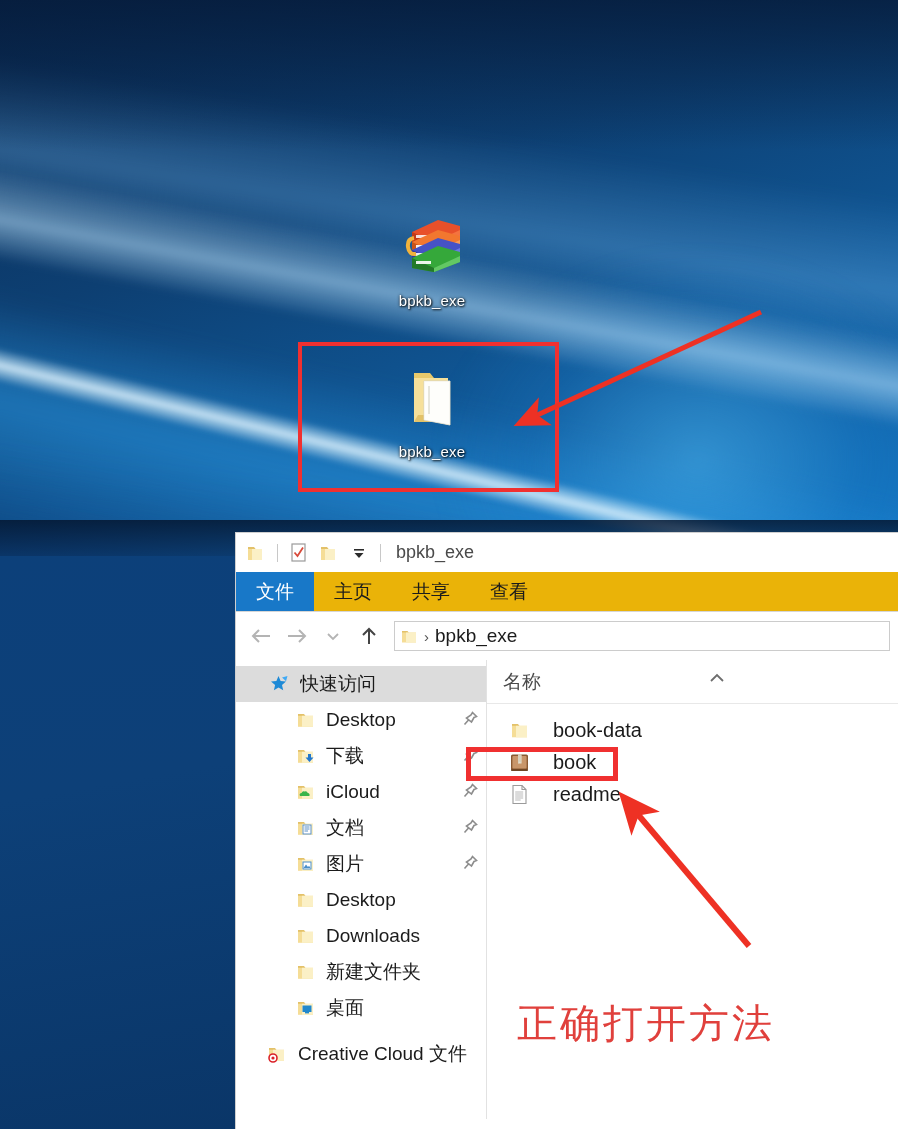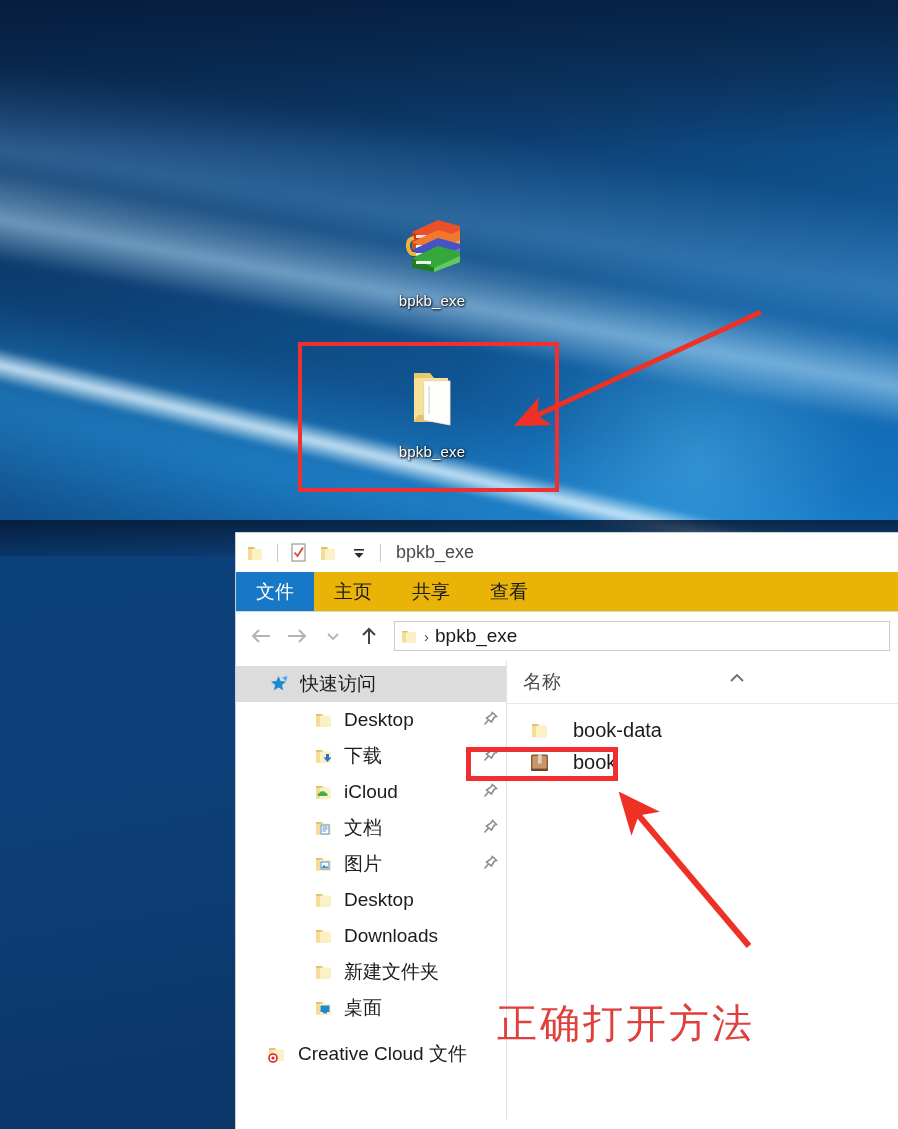--- a/index.html
+++ b/index.html
@@ -94,43 +94,43 @@
   .nav-btn { width: 34px; height: 34px; display:flex; align-items:center; justify-content:center; }
   #addressbar {
     flex: 1; height: 30px; margin-left: 6px; border: 1px solid #cccccc; background: #fff;
     display: flex; align-items: center; padding: 0 6px; gap: 6px;
   }
   #addressbar .crumb { font-size: 19px; color: #1b1b1b; }
   #addressbar .sep { font-size: 15px; color: #555; }
 
   
   #win-body { display: flex; height: 459px; }
-  #sidebar { width: 271px; height: 100%; background: #fff; border-right: 1px solid #e2e2e2;
+  #sidebar { width: 251px; height: 100%; background: #fff; border-right: 1px solid #e2e2e2;
              padding-top: 6px; overflow: hidden; }
   .side-row { height: 36px; display: flex; align-items: center; padding-right: 8px; position: relative; }
   .side-row.header { background: #dcdcdc; padding-left: 32px; }
-  .side-row.lvl1 { padding-left: 76px; }
+  .side-row.lvl1 { padding-left: 58px; }
   .side-row.lvl0 { padding-left: 30px; }
   .side-row .s-ico { width: 24px; height: 22px; margin-right: 8px; flex: none;
                      display:flex; align-items:center; justify-content:center; }
   .side-row .s-label { font-size: 19px; color: #1b1b1b; white-space: nowrap; overflow: hidden; }
   .side-row .pin { position: absolute; right: 8px; top: 9px; }
 
   #filepane { flex: 1; background: #fff; position: relative; }
   #col-header { height: 44px; display: flex; align-items: center; padding-left: 16px;
                 border-bottom: 1px solid #e8e8e8; position: relative; }
   #col-header .col-name { font-size: 19px; color: #4a4a4a; }
   #sort-chevron { position: absolute; left: 221px; top: 10px; }
   .file-row { height: 32px; display: flex; align-items: center; padding-left: 22px; gap: 22px; }
   .file-row .f-ico { width: 22px; height: 24px; flex: none; display:flex; align-items:center; justify-content:center; }
   .file-row .f-label { font-size: 20px; color: #1b1b1b; }
 
   
   #anno-text {
-    position: absolute; left: 497px; top: 996px;
+    position: absolute; left: 517px; top: 996px;
     font-size: 40px; color: #e0403c; letter-spacing: 3px;
     font-family: "DejaVu Serif", "Liberation Serif", serif;
     white-space: nowrap;
   }
 </style>
 </head>
 <body>
 
 <div id="root">
 
@@ -460,20 +460,30 @@
               <rect x="2" y="2.5" width="17" height="15.5" rx="1.6" fill="#8a5a32"></rect>
               <rect x="3.4" y="4" width="14.2" height="12.5" rx="1" fill="#c8966a"></rect>
               <rect x="9" y="2.5" width="3.4" height="9" fill="#e8e0cf"></rect>
               <path d="M9,2.5 h3.4 v9 l-1.7,-2 l-1.7,2 z" fill="#d8d0bb"></path>
               <rect x="2" y="17" width="17" height="2" rx="0.8" fill="#6e4624"></rect>
             </svg>
           </span>
           <span class="f-label">book</span>
         </div>
 
+        <div class="file-row">
+          <span class="f-ico">
+            <svg width="18" height="21" viewBox="0 0 18 21">
+              <path d="M2,1.5 h9 l4,4 v14 h-13 z" fill="#ffffff" stroke="#9b9b9b" stroke-width="1.1"></path>
+              <path d="M11,1.5 v4 h4" fill="none" stroke="#9b9b9b" stroke-width="1.1"></path>
+              <path d="M4.2,8 h8 M4.2,10 h8 M4.2,12 h8 M4.2,14 h8 M4.2,16 h5.5" stroke="#b9b9b9" stroke-width="1"></path>
+            </svg>
+          </span>
+          <span class="f-label">readme</span>
+        </div>
 
       </div>
     </div>
   </div>
 
   <div class="anno-rect" id="rect-book"></div>
 
   <svg class="anno-arrow" style="left:0;top:0;width:898px;height:1129px">
     <defs>
       <marker id="ah2" markerWidth="7" markerHeight="7" refX="5.6" refY="3.5" orient="auto">

